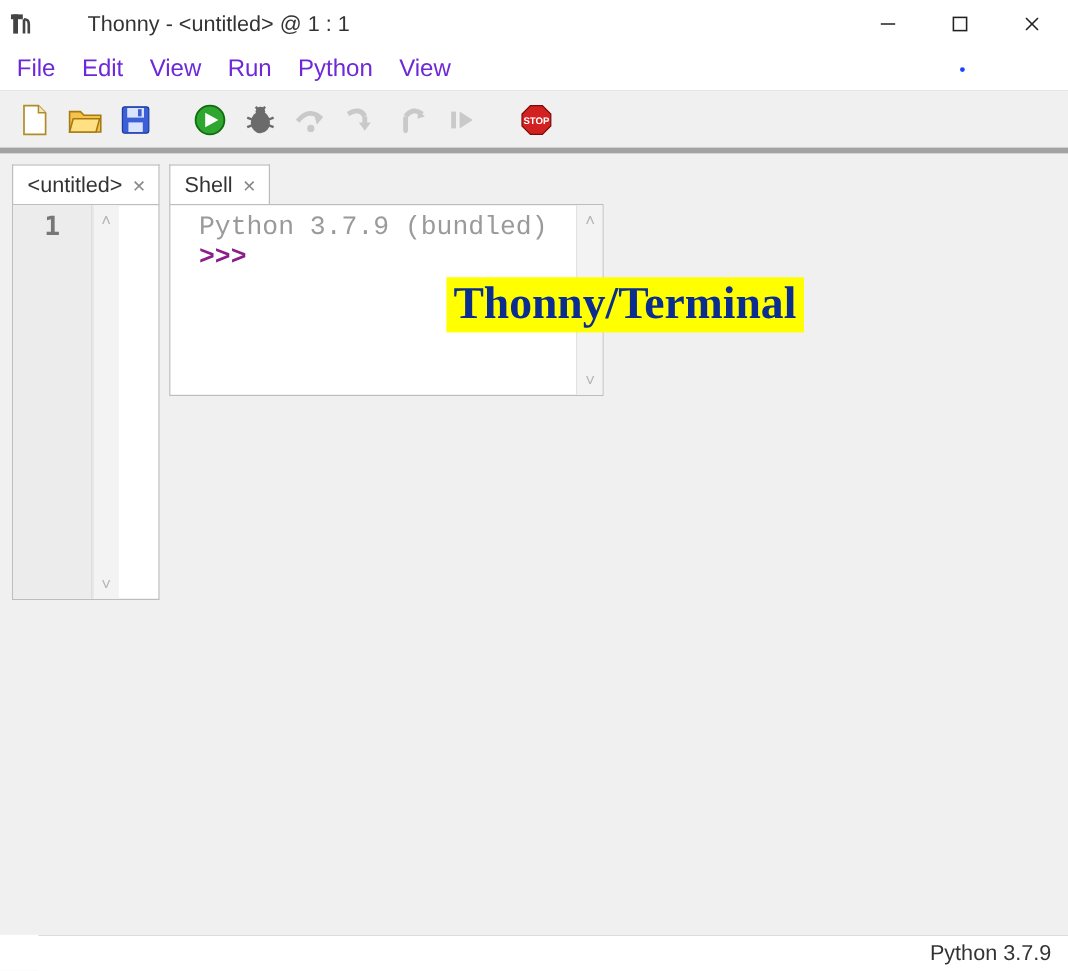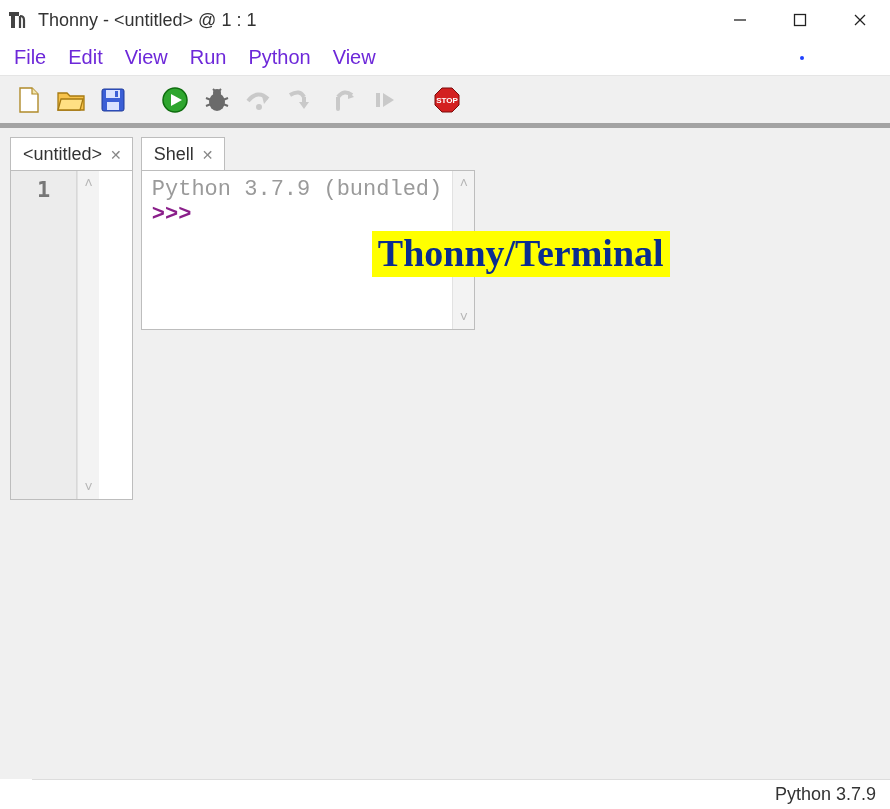--- a/index.html
+++ b/index.html
@@ -15,20 +15,21 @@
     }
     
     .titlebar {
       height: 40px;
       display: flex;
       align-items: center;
       padding: 0 0 0 8px;
       background: #fff;
       font-size: 18px;
       color: #333;
+      gap: 35px;
     }
     .titlebar .app-icon {
       width: 22px; height: 22px;
       margin-right: 8px;
       display:flex;align-items:center;justify-content:center;
     }
     .titlebar .title-text { flex: 0 0 auto; }
     .titlebar .spacer { flex: 1; }
     .win-controls { display: flex; height: 100%; }
     .win-btn {
@@ -115,21 +116,21 @@
       background: #ffff00;
       color: #0a2d8f;
       font-family: "Times New Roman", serif;
       font-weight: 700;
       font-size: 38px;
       padding: 0 6px;
       line-height:1.2;
     }
     .shell-wrap{height:160px;}
     .shell-body{
-      flex:1; padding:6px 10px;
+      flex:1; padding:6px 24px;
       font-family: Consolas, "Courier New", monospace;
       font-size: 22px;
       position:relative;
     }
     .shell-line1{ color:#9a9a9a; }
     .shell-prompt{ color:#8a1f8a; font-weight:700; }
     
     .statusbar{
       height:30px;
       background:#fff;

